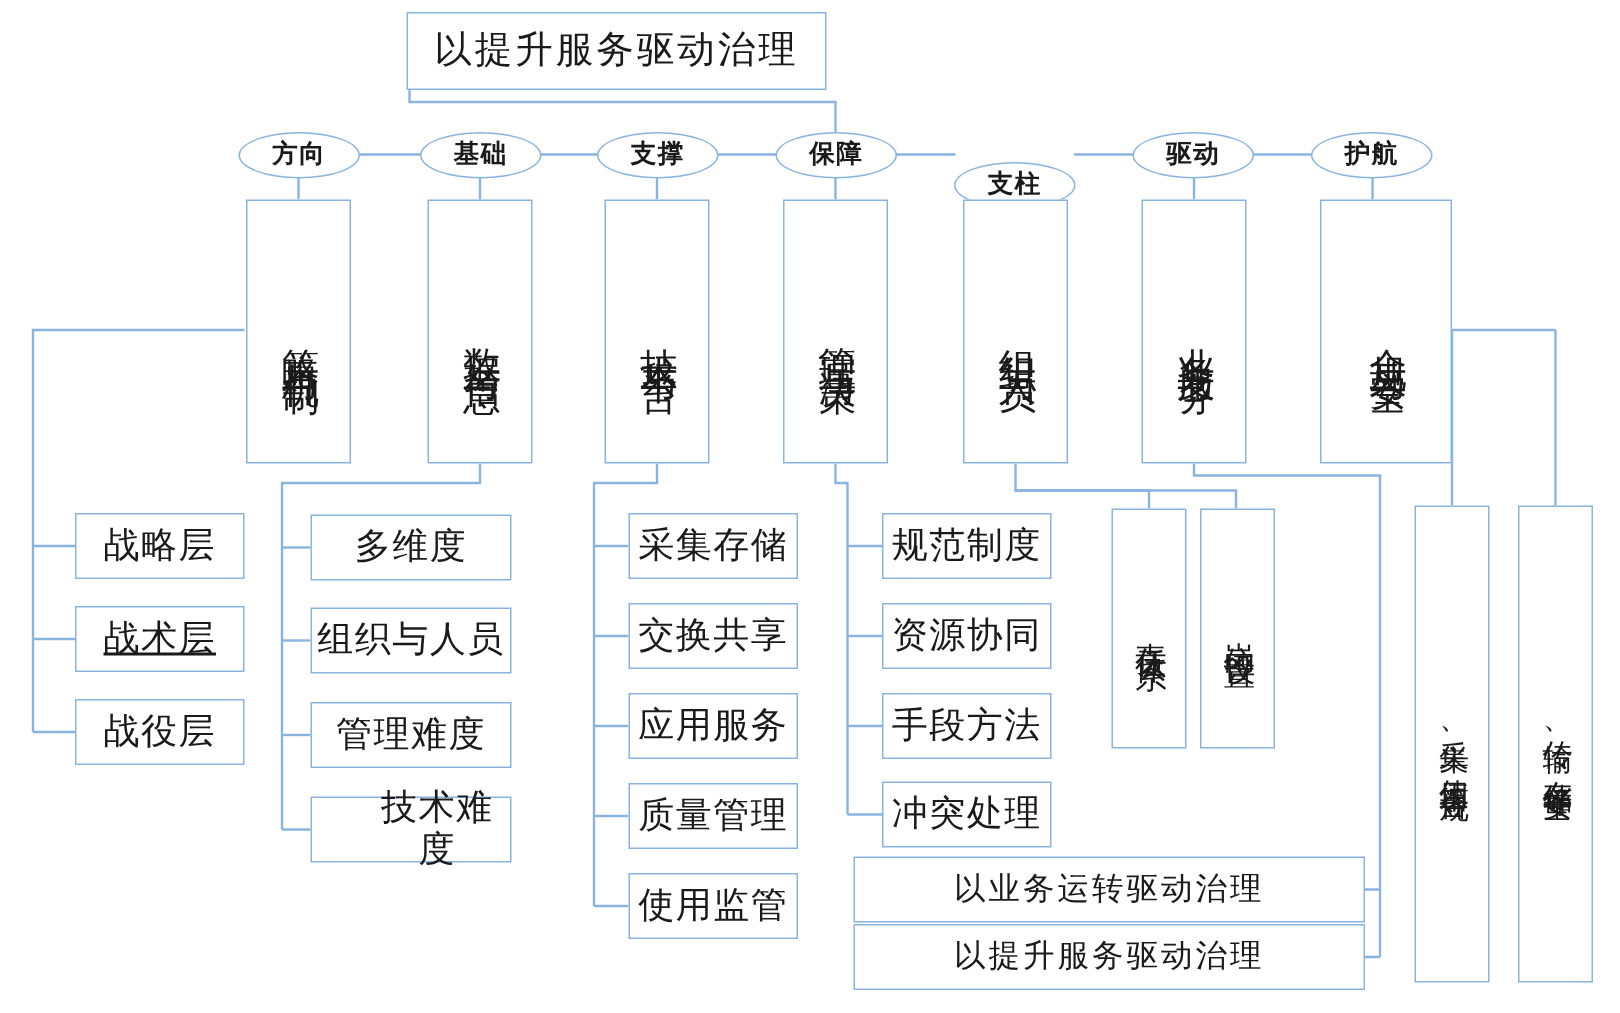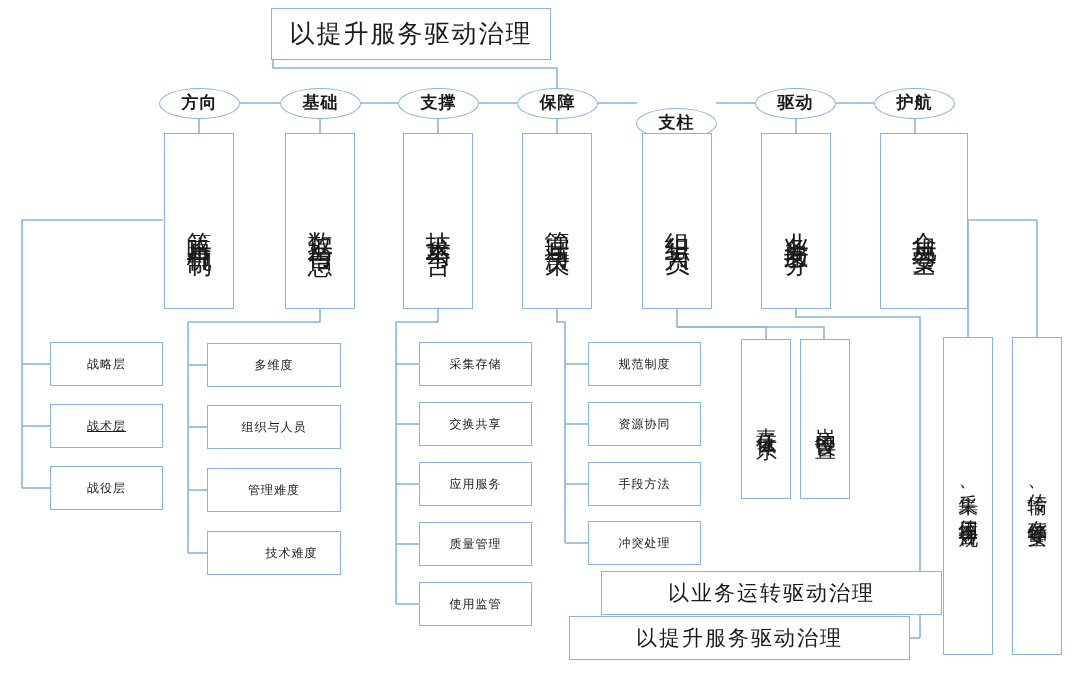--- a/index.html
+++ b/index.html
@@ -59,21 +59,21 @@
     font-size: 21px;
     letter-spacing: 4px;
   }
   .vert-thin {
     writing-mode: vertical-rl;
     text-orientation: upright;
     font-size: 20px;
     letter-spacing: 2px;
   }
   .leaf {
-    font-size: 12px;
+    font-size: 24px;
     letter-spacing: 1px;
   }
   .wide {
     font-size: 21px;
     letter-spacing: 2px;
   }
 </style>
 </head>
 <body>
 
@@ -236,21 +236,21 @@
     <span>冲突处理</span>
   </div>
 
   <div class="node vert-sm" style="left:741px; top:339px; width:50px; height:160px;">
     <span>责任体系</span>
   </div>
   <div class="node vert-sm" style="left:800px; top:339px; width:50px; height:160px;">
     <span>岗位设置</span>
   </div>
 
-  <div class="node wide" style="left:569px; top:571px; width:341px; height:44px;margin-left:32px;">
+  <div class="node wide" style="left:569px; top:571px; width:341px; height:44px;">
     <span>以业务运转驱动治理</span>
   </div>
   <div class="node wide" style="left:569px; top:616px; width:341px; height:44px;">
     <span>以提升服务驱动治理</span>
   </div>
 
   <div class="node vert-thin" style="left:943px; top:337px; width:50px; height:318px;">
     <span>采集、使用等合规</span>
   </div>
   <div class="node vert-thin" style="left:1012px; top:337px; width:50px; height:318px;">

